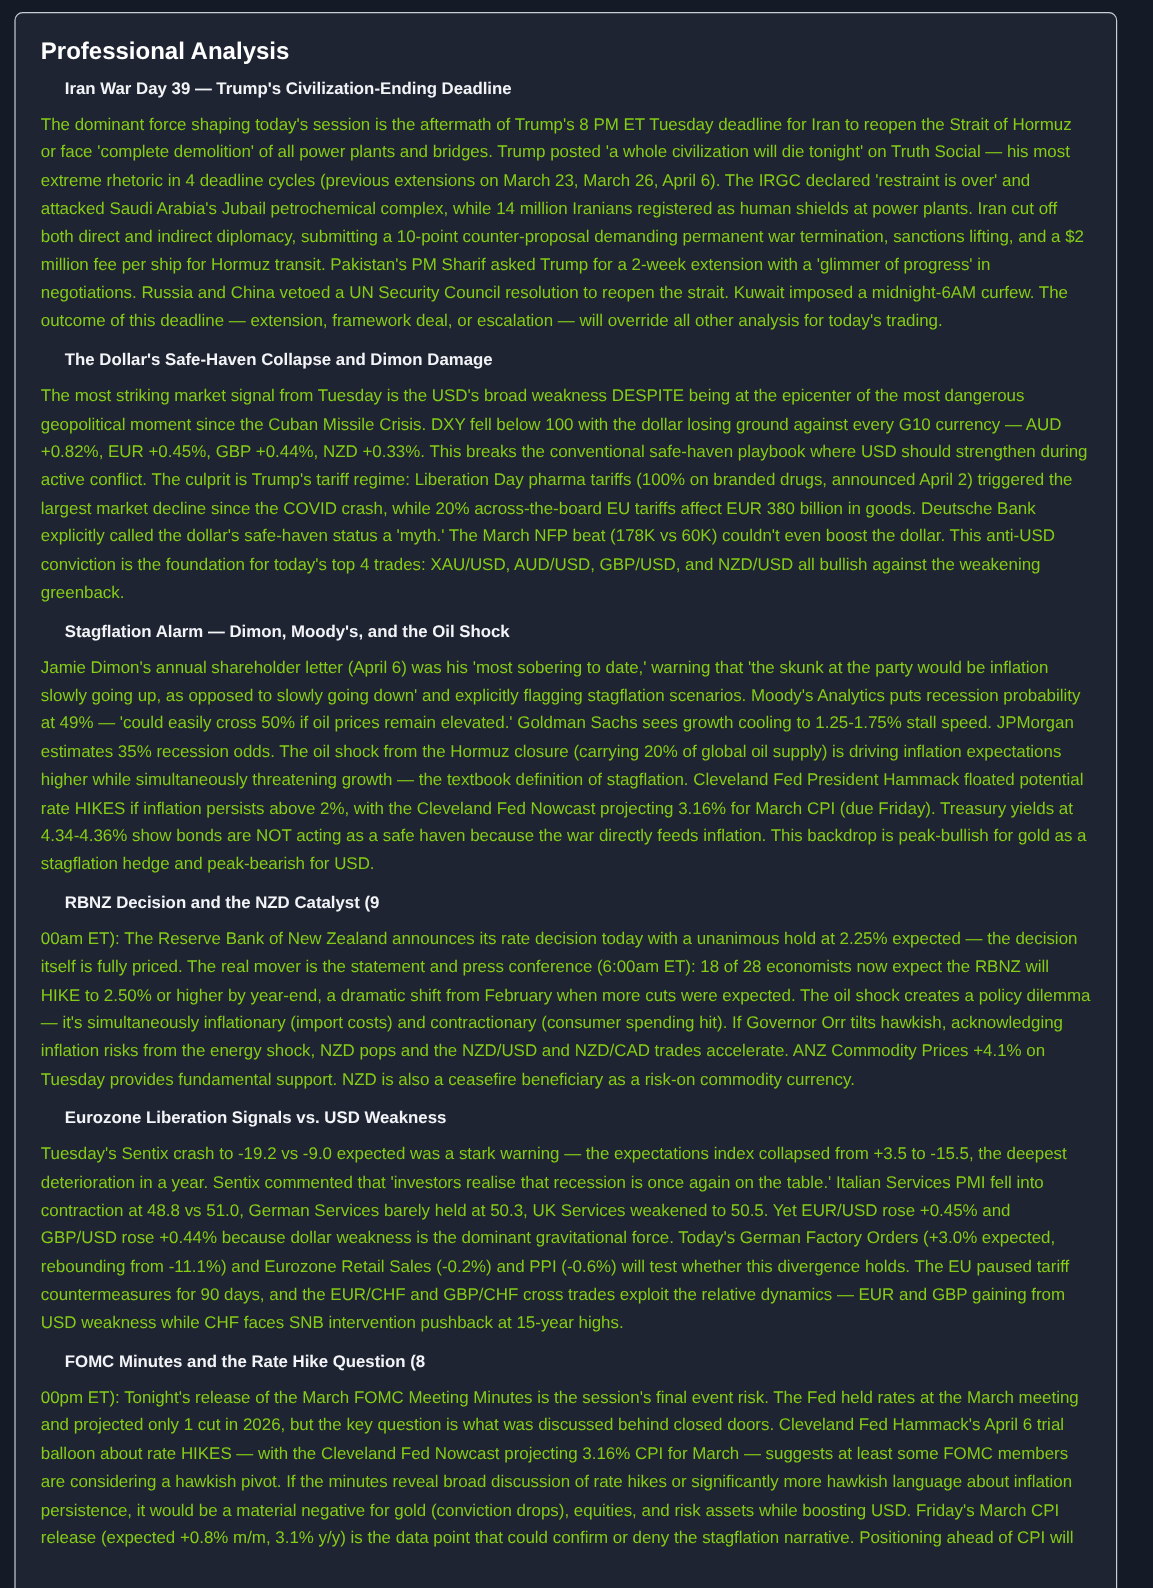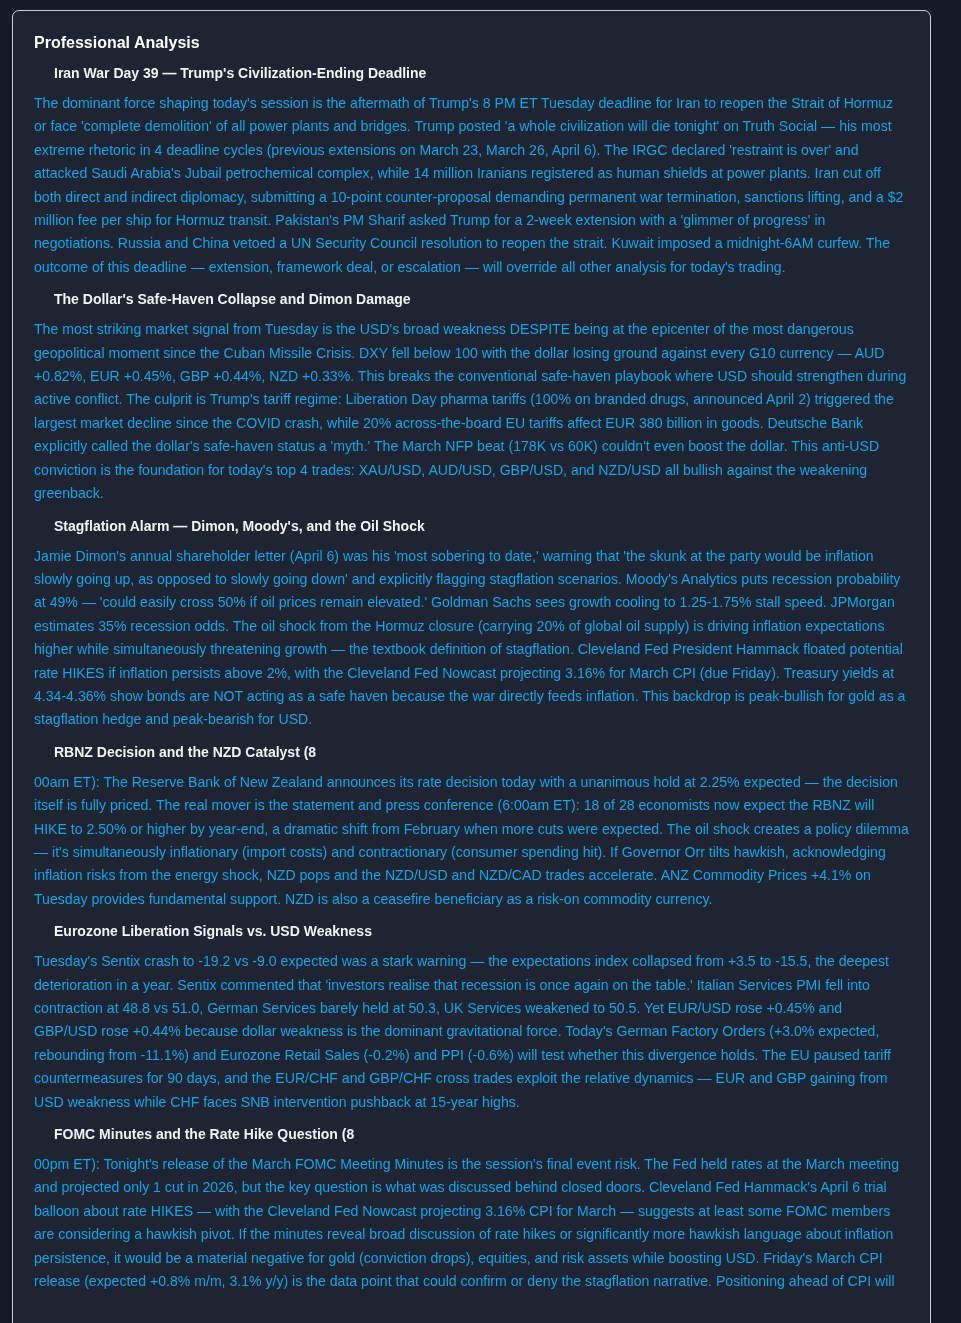--- a/index.html
+++ b/index.html
@@ -20,41 +20,41 @@
       top: 10px;
       width: 919px;
       height: 1340px;
       background: #1f2432;
       border: 1px solid #c9ced8;
       border-radius: 7px;
       box-sizing: border-box;
       padding: 24px 21px 0 21px;
     }
     .card-title {
-      font-size: 16px;
+      font-size: 20px;
       font-weight: bold;
       color: #ffffff;
       margin: 0 0 14px 0;
       line-height: 16px;
     }
     .section {
       margin: 0;
     }
     .section-title {
       font-size: 14px;
       font-weight: bold;
       color: #f2f4f7;
       line-height: 16px;
       margin: 0 0 11px 0;
       padding-left: 20px;
     }
     .section-body {
       font-size: 14.1px;
       line-height: 23.4px;
-      color: #0ea5e9;
+      color: #84cc16;
       margin: 0 0 12px 0;
       letter-spacing: 0;
     }
   </style>
 </head>
 <body>
 
 <div class="card">
   <div class="card-title">Professional Analysis</div>
 
@@ -67,21 +67,21 @@
     <div class="section-title">The Dollar's Safe-Haven Collapse and Dimon Damage</div>
     <div class="section-body">The most striking market signal from Tuesday is the USD's broad weakness DESPITE being at the epicenter of the most dangerous geopolitical moment since the Cuban Missile Crisis. DXY fell below 100 with the dollar losing ground against every G10 currency — AUD +0.82%, EUR +0.45%, GBP +0.44%, NZD +0.33%. This breaks the conventional safe-haven playbook where USD should strengthen during active conflict. The culprit is Trump's tariff regime: Liberation Day pharma tariffs (100% on branded drugs, announced April 2) triggered the largest market decline since the COVID crash, while 20% across-the-board EU tariffs affect EUR 380 billion in goods. Deutsche Bank explicitly called the dollar's safe-haven status a 'myth.' The March NFP beat (178K vs 60K) couldn't even boost the dollar. This anti-USD conviction is the foundation for today's top 4 trades: XAU/USD, AUD/USD, GBP/USD, and NZD/USD all bullish against the weakening greenback.</div>
   </div>
 
   <div class="section">
     <div class="section-title">Stagflation Alarm — Dimon, Moody's, and the Oil Shock</div>
     <div class="section-body">Jamie Dimon's annual shareholder letter (April 6) was his 'most sobering to date,' warning that 'the skunk at the party would be inflation slowly going up, as opposed to slowly going down' and explicitly flagging stagflation scenarios. Moody's Analytics puts recession probability at 49% — 'could easily cross 50% if oil prices remain elevated.' Goldman Sachs sees growth cooling to 1.25-1.75% stall speed. JPMorgan estimates 35% recession odds. The oil shock from the Hormuz closure (carrying 20% of global oil supply) is driving inflation expectations higher while simultaneously threatening growth — the textbook definition of stagflation. Cleveland Fed President Hammack floated potential rate HIKES if inflation persists above 2%, with the Cleveland Fed Nowcast projecting 3.16% for March CPI (due Friday). Treasury yields at 4.34-4.36% show bonds are NOT acting as a safe haven because the war directly feeds inflation. This backdrop is peak-bullish for gold as a stagflation hedge and peak-bearish for USD.</div>
   </div>
 
   <div class="section">
-    <div class="section-title">RBNZ Decision and the NZD Catalyst (8</div>
+    <div class="section-title">RBNZ Decision and the NZD Catalyst (9</div>
     <div class="section-body">00am ET): The Reserve Bank of New Zealand announces its rate decision today with a unanimous hold at 2.25% expected — the decision itself is fully priced. The real mover is the statement and press conference (6:00am ET): 18 of 28 economists now expect the RBNZ will HIKE to 2.50% or higher by year-end, a dramatic shift from February when more cuts were expected. The oil shock creates a policy dilemma — it's simultaneously inflationary (import costs) and contractionary (consumer spending hit). If Governor Orr tilts hawkish, acknowledging inflation risks from the energy shock, NZD pops and the NZD/USD and NZD/CAD trades accelerate. ANZ Commodity Prices +4.1% on Tuesday provides fundamental support. NZD is also a ceasefire beneficiary as a risk-on commodity currency.</div>
   </div>
 
   <div class="section">
     <div class="section-title">Eurozone Liberation Signals vs. USD Weakness</div>
     <div class="section-body">Tuesday's Sentix crash to -19.2 vs -9.0 expected was a stark warning — the expectations index collapsed from +3.5 to -15.5, the deepest deterioration in a year. Sentix commented that 'investors realise that recession is once again on the table.' Italian Services PMI fell into contraction at 48.8 vs 51.0, German Services barely held at 50.3, UK Services weakened to 50.5. Yet EUR/USD rose +0.45% and GBP/USD rose +0.44% because dollar weakness is the dominant gravitational force. Today's German Factory Orders (+3.0% expected, rebounding from -11.1%) and Eurozone Retail Sales (-0.2%) and PPI (-0.6%) will test whether this divergence holds. The EU paused tariff countermeasures for 90 days, and the EUR/CHF and GBP/CHF cross trades exploit the relative dynamics — EUR and GBP gaining from USD weakness while CHF faces SNB intervention pushback at 15-year highs.</div>
   </div>
 
   <div class="section">
     <div class="section-title">FOMC Minutes and the Rate Hike Question (8</div>

